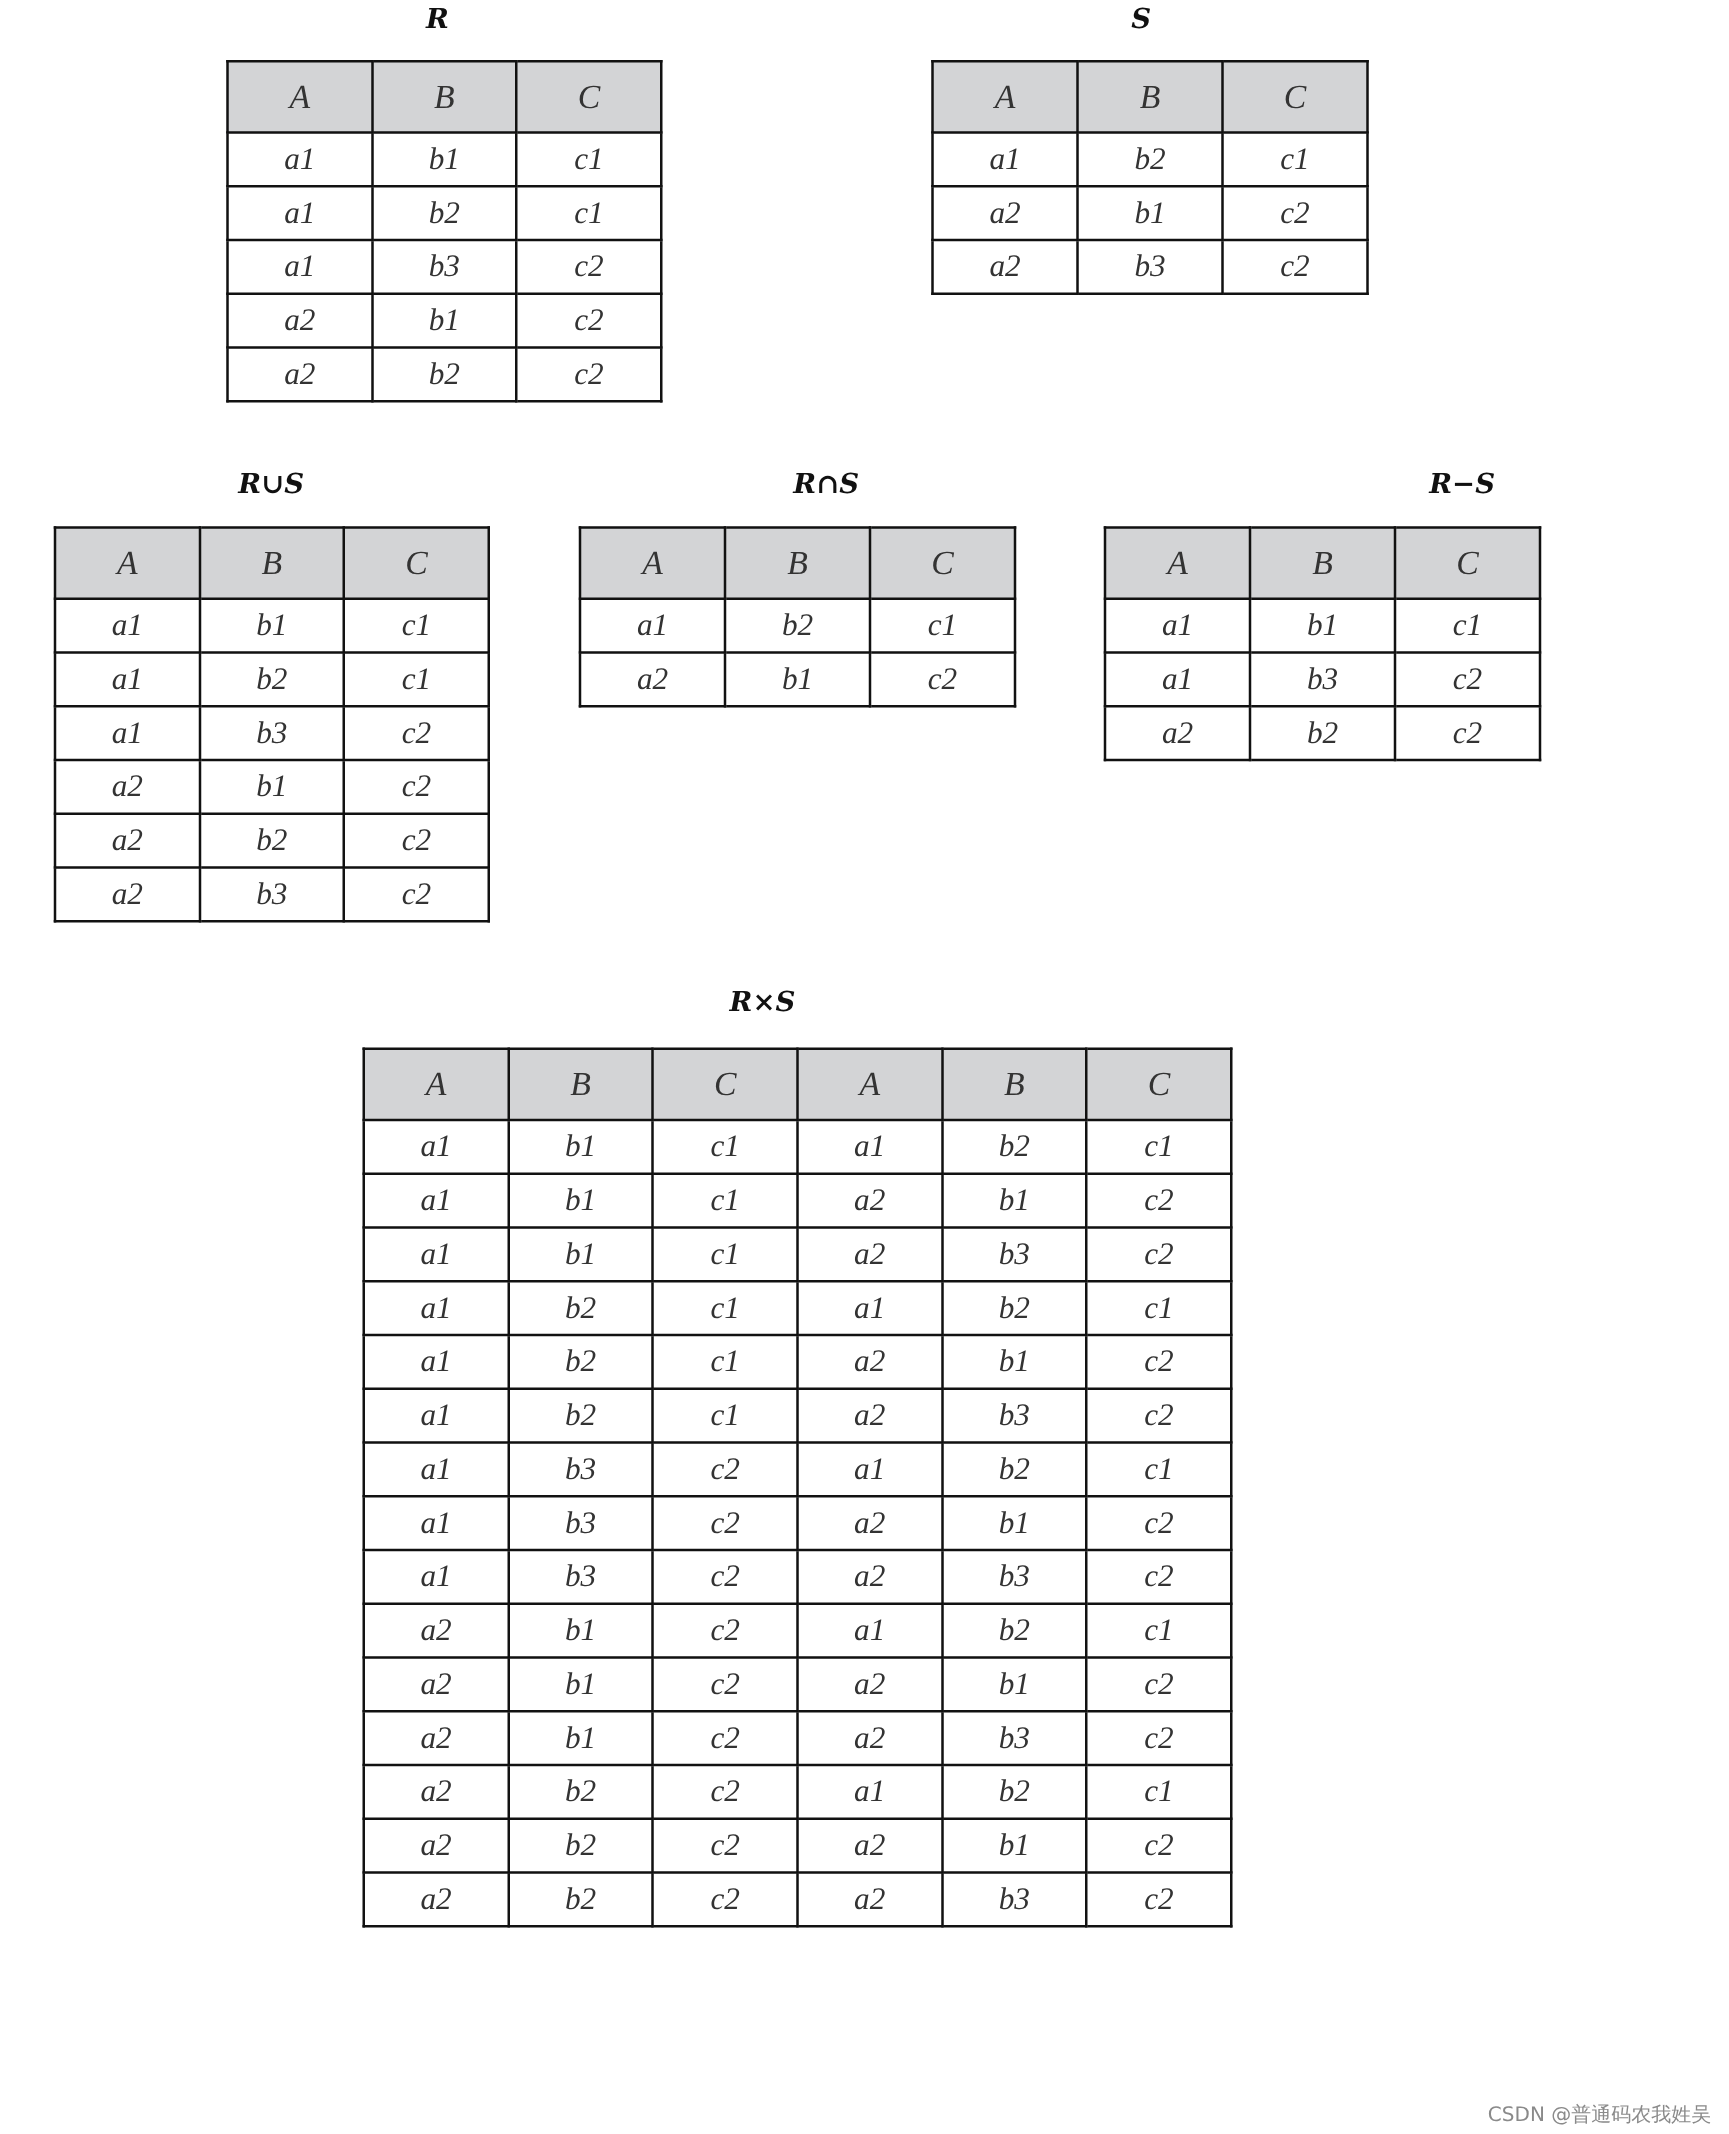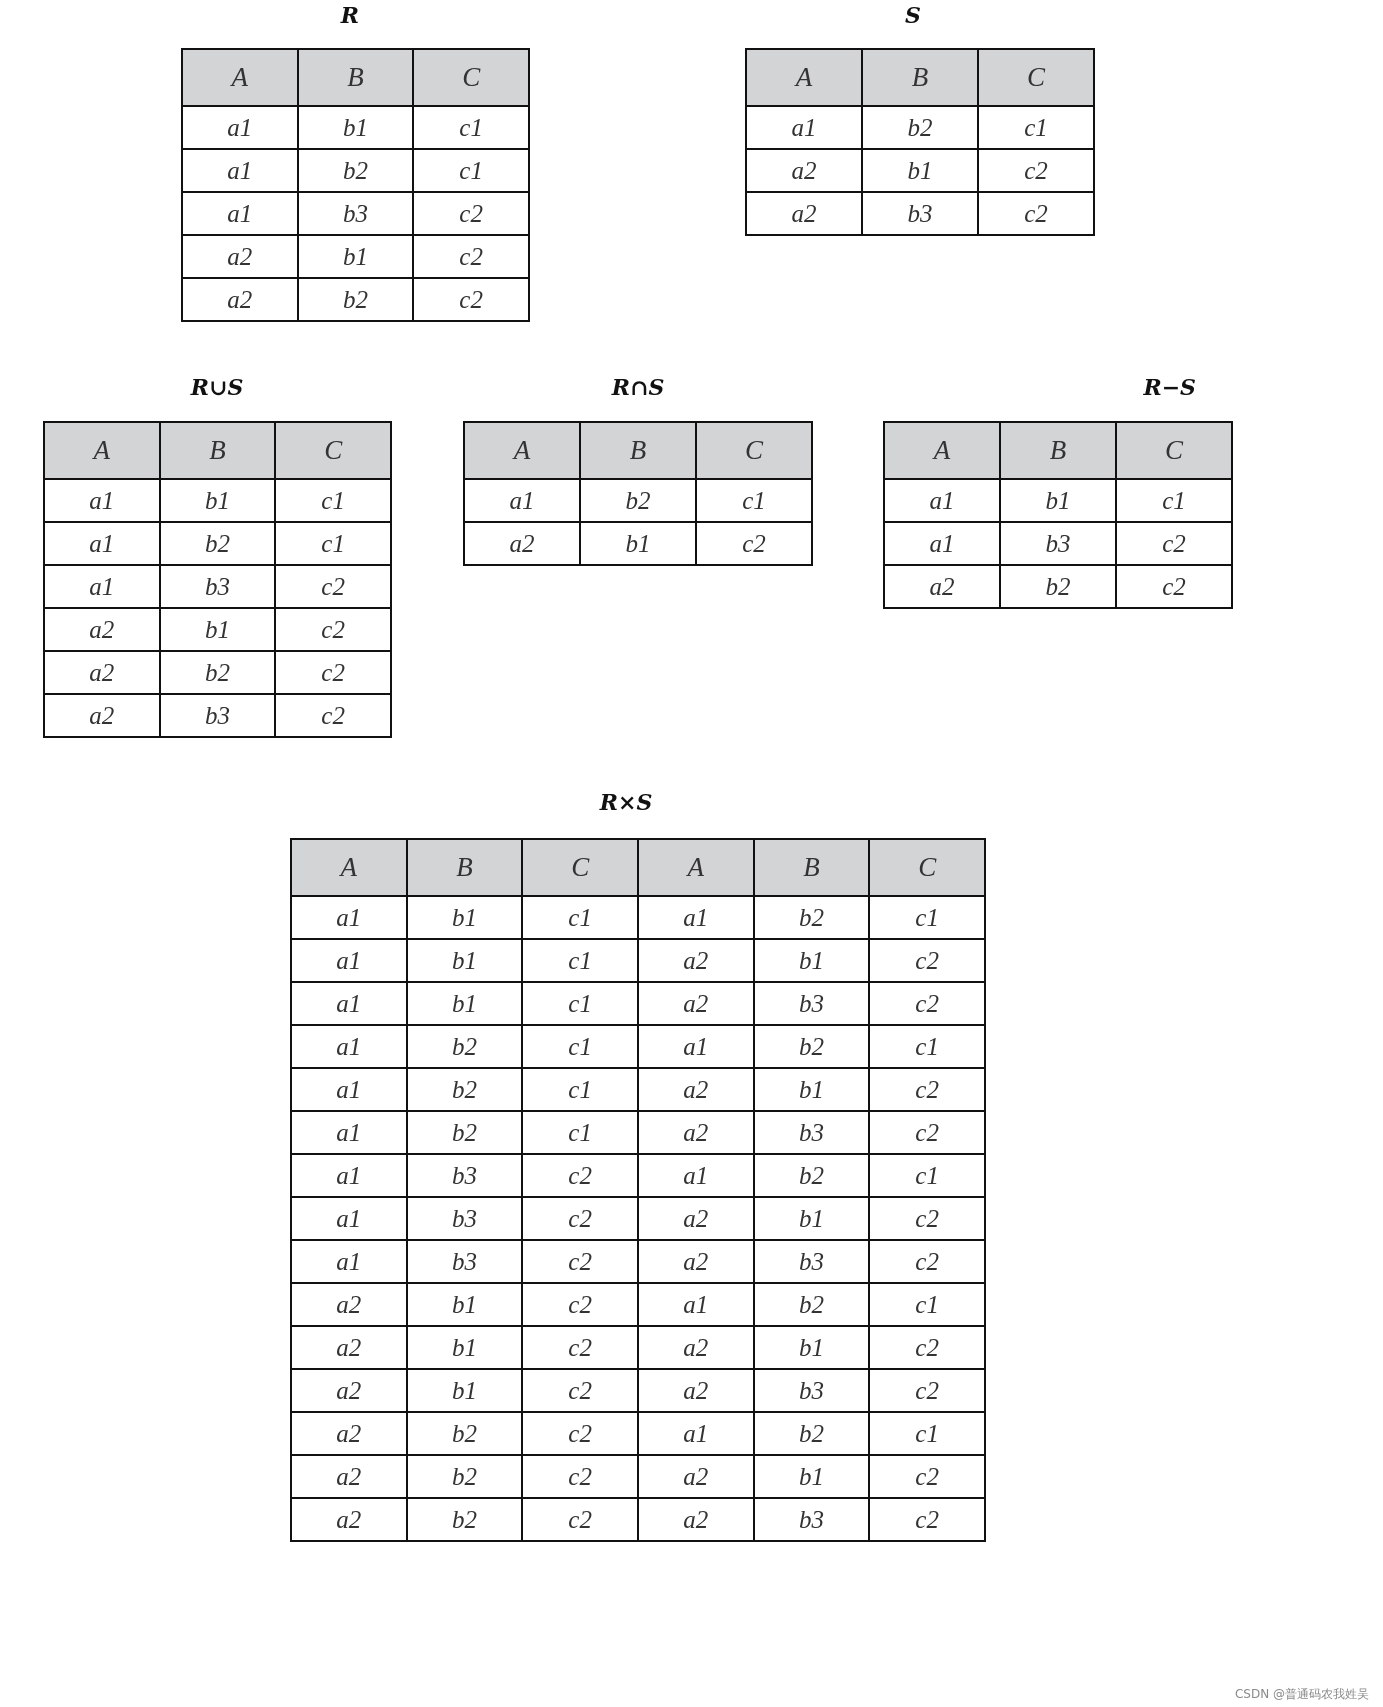--- a/index.html
+++ b/index.html
@@ -7,31 +7,31 @@
          font-family:"DejaVu Serif","Liberation Serif",serif; color:#222; }
   .title { position:absolute; font-weight:bold; font-style:italic; font-size:22px;
            text-align:center; width:300px; color:#111; font-family:"DejaVu Serif",serif; }
   .rel { position:absolute; border-collapse:collapse; table-layout:fixed;
          border:2.5px solid #111; }
   .rel th, .rel td { border:2px solid #111; text-align:center; padding:0;
                      font-family:"Liberation Serif","DejaVu Serif",serif; font-style:italic; }
   .rel th { background:#d3d4d6; font-weight:normal; font-size:27px; height:55px; color:#333; }
   .rel td { background:#fff; font-size:25px; height:41px; color:#333; }
   .watermark { position:absolute; right:14px; bottom:4px; font-family:"DejaVu Sans",sans-serif;
-               font-size:12px; color:#8a8a8a;margin-left:28px; }
+               font-size:16px; color:#8a8a8a;margin-left:28px; }
 </style>
 </head>
 <body>
 
 <div class="title" style="left:200px; top:2px;">R</div>
 <div class="title" style="left:763px; top:2px;">S</div>
 <div class="title" style="left:67px; top:374px;">R∪S</div>
-<div class="title" style="left:488px; top:374px;">R∩S</div>
+<div class="title" style="left:511px; top:374px;">R∩S</div>
 <div class="title" style="left:896px; top:374px;text-align:right;">R−S</div>
-<div class="title" style="left:476px; top:789px;">R×S</div>
+<div class="title" style="left:460px; top:789px;">R×S</div>
 
 <table class="rel" style="left:181px; top:48px; width:349px;">
     <thead>
       <tr>
         <th>A</th>
         <th>B</th>
         <th>C</th>
       </tr>
     </thead>
     <tbody>

